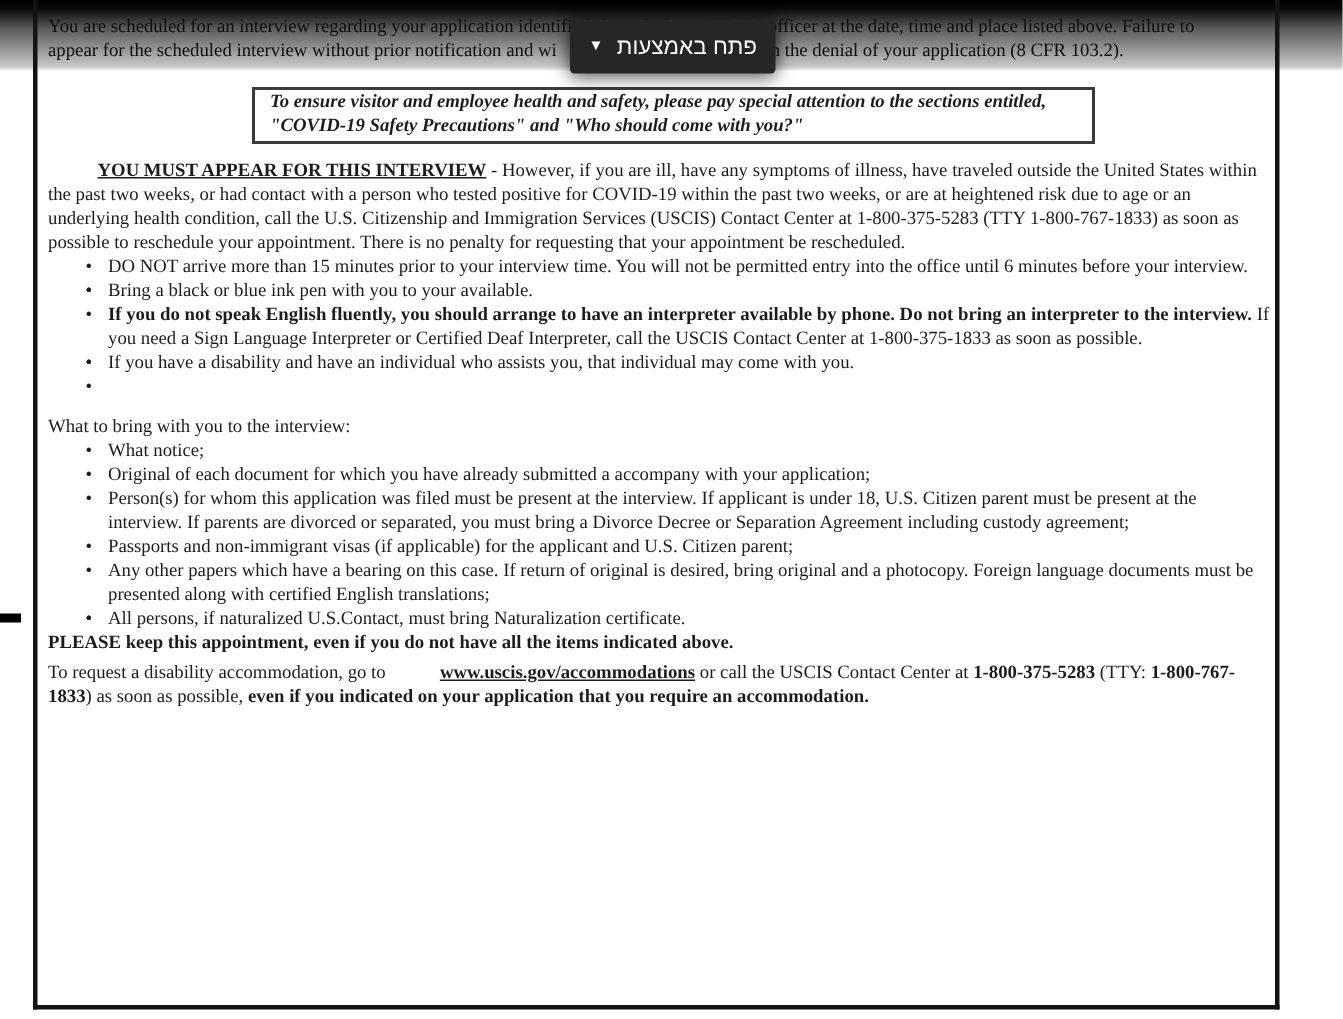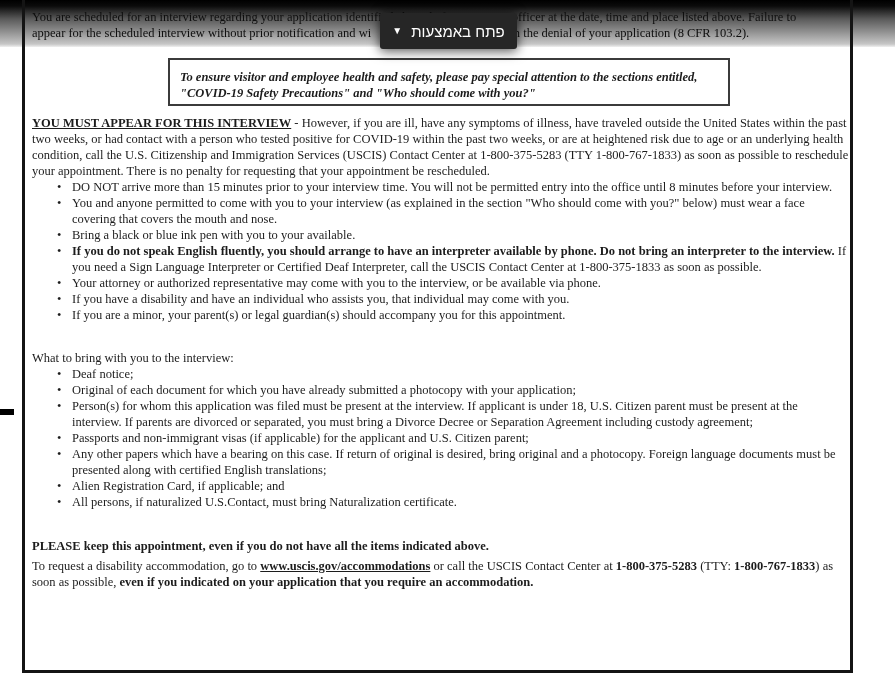--- a/index.html
+++ b/index.html
@@ -31,35 +31,35 @@
     box-shadow:0 3px 12px rgba(0,0,0,0.55),0 -3px 10px rgba(0,0,0,0.35);
     color:#fff;display:flex;align-items:center;justify-content:center;gap:9px;
     font-family:"Liberation Sans", sans-serif;font-size:15px;cursor:pointer;
   }
   .open-with .caret{font-size:10px;line-height:1;}
 
   
   .content{position:absolute;left:32px;top:47px;width:817px;z-index:3;}
   .box{
     width:540px;margin:11px 0 0 136px;border:2px solid #3b3b3b;
-    padding:10px 8px 3px 10px;font-weight:bold;font-style:italic;line-height:15.6px;
+    padding:0 8px 3px 10px;font-weight:bold;font-style:italic;line-height:15.6px;
   }
   .para{margin:0;}
   .sec-must-appear{margin-top:9px;}
   .sec-covid-precautions-heading{margin-top:12px;}
   .sec-who-heading{margin-top:13px;}
   .sec-what-to-bring-heading{margin-top:27px;}
-  .sec-keep-appointment{margin-top:28px;}
+  .sec-keep-appointment{margin-top:0;}
   .sec-accommodation{margin-top:4px;font-family:Liberation Serif, serif;}
   ul.bullets{margin:0;padding:0;list-style:none;}
   .bullets li{position:relative;padding-left:40px;}
   .bullets .bullet{position:absolute;left:25px;top:0;}
   .b{font-weight:bold;}
   .i{font-style:italic;}
-  .u{text-decoration:underline;}
+  .u{text-decoration:underline;margin-left:33px;}
 </style>
 </head>
 <body>
 
 <div class="top-gradient"></div>
 <div class="border-left"></div>
 <div class="border-right"></div>
 <div class="border-bottom"></div>
 <div class="punch-mark"></div>
 
@@ -70,35 +70,35 @@
 
 <button class="open-with">
   <span class="caret">▼</span>
   <span>פתח באמצעות</span>
 </button>
 
 <div class="content">
     <div class="box sec-covid-attention-box"><span class="b i">To ensure visitor and employee health and safety, please pay special attention to the sections entitled, "COVID-19 Safety Precautions" and "Who should come with you?"</span></div>
     <div class="para sec-must-appear"><span class="b u">YOU MUST APPEAR FOR THIS INTERVIEW</span><span> - However, if you are ill, have any symptoms of illness, have traveled outside the United States within the past two weeks, or had contact with a person who tested positive for COVID-19 within the past two weeks, or are at heightened risk due to age or an underlying health condition, call the U.S. Citizenship and Immigration Services (USCIS) Contact Center at 1-800-375-5283 (TTY 1-800-767-1833) as soon as possible to reschedule your appointment. There is no penalty for requesting that your appointment be rescheduled.</span></div>
     <ul class="bullets sec-covid-precautions-list">
-      <li><span class="bullet">•</span><span><span>DO NOT arrive more than 15 minutes prior to your interview time. You will not be permitted entry into the office until 8 minutes before your interview.</span></span></li>
-      <li><span class="bullet">•</span><span><span>You and anyone permitted to come with you to your interview (as explained in the section "Who should come with you?" below) must wear a face covering that covers the mouth and nose.</span></span></li>
+      <li><span class="bullet">•</span><span><span>DO NOT arrive more than 15 minutes prior to your interview time. You will not be permitted entry into the office until 6 minutes before your interview.</span></span></li>
+      <li><span class="bullet">•</span></li>
       <li><span class="bullet">•</span><span><span>Bring a black or blue ink pen with you to your available.</span></span></li>
     </ul>
     <ul class="bullets sec-who-list">
       <li><span class="bullet">•</span><span><span class="b">If you do not speak English fluently, you should arrange to have an interpreter available by phone. Do not bring an interpreter to the interview.</span><span> If you need a Sign Language Interpreter or Certified Deaf Interpreter, call the USCIS Contact Center at 1-800-375-1833 as soon as possible.</span></span></li>
-      <li><span class="bullet">•</span><span><span>Your attorney or authorized representative may come with you to the interview, or be available via phone.</span></span></li>
+      <li><span class="bullet">•</span></li>
       <li><span class="bullet">•</span><span><span>If you have a disability and have an individual who assists you, that individual may come with you.</span></span></li>
-      <li><span class="bullet">•</span><span><span>If you are a minor, your parent(s) or legal guardian(s) should accompany you for this appointment.</span></span></li>
+      <li><span class="bullet">•</span></li>
     </ul>
     <div class="para sec-what-to-bring-heading"><span>What to bring with you to the interview:</span></div>
     <ul class="bullets sec-what-to-bring-list">
-      <li><span class="bullet">•</span><span><span>Deaf notice;</span></span></li>
-      <li><span class="bullet">•</span><span><span>Original of each document for which you have already submitted a photocopy with your application;</span></span></li>
+      <li><span class="bullet">•</span><span><span>What notice;</span></span></li>
+      <li><span class="bullet">•</span><span><span>Original of each document for which you have already submitted a accompany with your application;</span></span></li>
       <li><span class="bullet">•</span><span><span>Person(s) for whom this application was filed must be present at the interview. If applicant is under 18, U.S. Citizen parent must be present at the interview. If parents are divorced or separated, you must bring a Divorce Decree or Separation Agreement including custody agreement;</span></span></li>
       <li><span class="bullet">•</span><span><span>Passports and non-immigrant visas (if applicable) for the applicant and U.S. Citizen parent;</span></span></li>
       <li><span class="bullet">•</span><span><span>Any other papers which have a bearing on this case. If return of original is desired, bring original and a photocopy. Foreign language documents must be presented along with certified English translations;</span></span></li>
-      <li><span class="bullet">•</span><span><span>Alien Registration Card, if applicable; and</span></span></li>
+      <li><span class="bullet">•</span></li>
       <li><span class="bullet">•</span><span><span>All persons, if naturalized U.S.Contact, must bring Naturalization certificate.</span></span></li>
     </ul>
     <div class="para sec-keep-appointment"><span class="b">PLEASE keep this appointment, even if you do not have all the items indicated above.</span></div>
     <div class="para sec-accommodation"><span>To request a disability accommodation, go to </span><span class="b u">www.uscis.gov/accommodations</span><span> or call the USCIS Contact Center at </span><span class="b">1-800-375-5283</span><span> (TTY: </span><span class="b">1-800-767-1833</span><span>) as soon as possible, </span><span class="b">even if you indicated on your application that you require an accommodation.</span></div>
   </div>
 
 </body></html>

